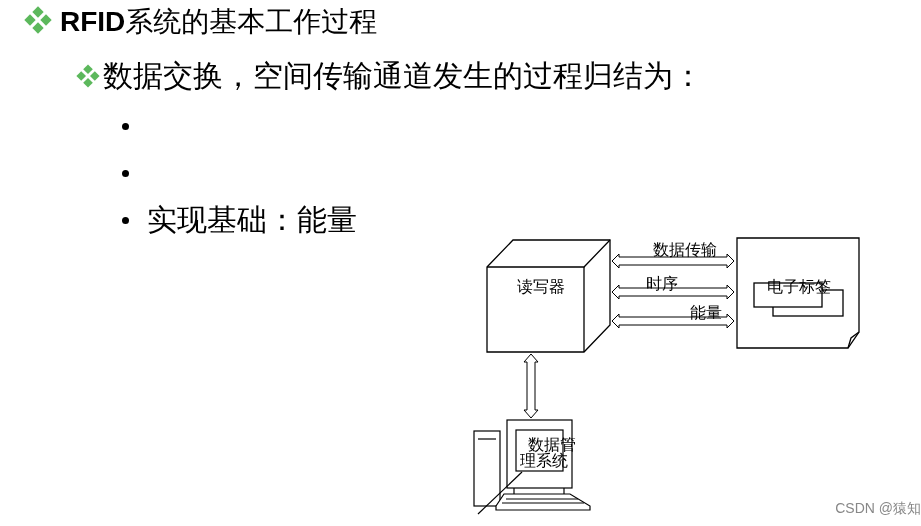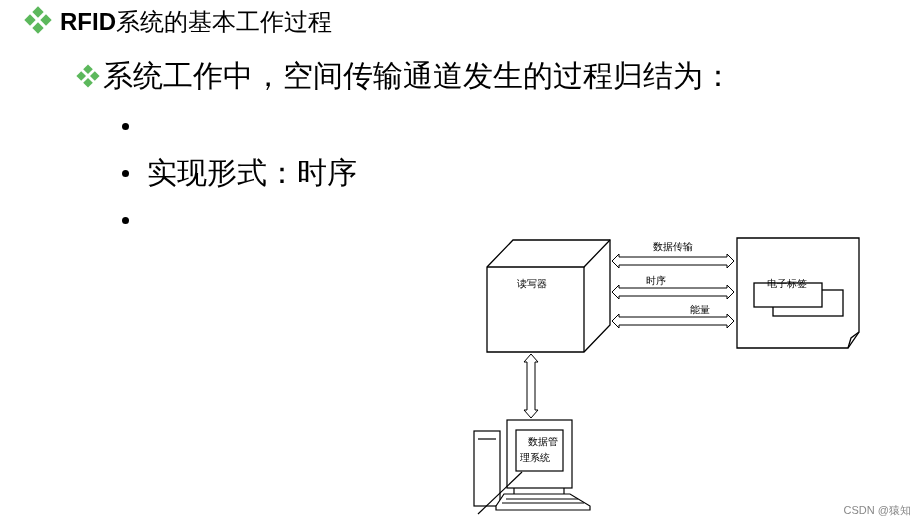--- a/index.html
+++ b/index.html
@@ -1,49 +1,49 @@
 <!DOCTYPE html>
 <html><head>
 <meta charset="utf-8">
 <style>
   html, body { margin:0; padding:0; }
   body { width:921px; height:526px; background:#ffffff; position:relative; overflow:hidden; font-family:"DejaVu Sans","Liberation Sans",sans-serif; color:#000; }
   .abs { position:absolute; }
   .diamond { position:absolute; width:24px; height:24px; }
   .diamond i { position:absolute; width:8px; height:8px; background:#5cb85c; transform:rotate(45deg); }
-  .title { left:60px; top:2px; font-size:24px; white-space:nowrap; line-height:40px; }
+  .title { left:60px; top:2px; font-size:28px; white-space:nowrap; line-height:40px; }
   .title .en { font-family:"Liberation Sans",sans-serif; font-weight:bold; }
   .sub { left:103px; top:56px; font-size:30px; white-space:nowrap; line-height:40px; font-family:"DejaVu Serif",serif; }
   .bullet { left:122px; font-size:30px; white-space:nowrap; line-height:40px; font-family:"DejaVu Serif",serif; }
   .bullet .dot { display:inline-block; width:7px; height:7px; border-radius:50%; background:#000; vertical-align:middle; margin-right:18px; position:relative; top:-2px; }
-  .lbl { font-family:Liberation Serif, serif; font-size:10px; white-space:nowrap; }
-  .watermark { right:10px; bottom:8px; font-size:11px; color:#888; font-family:"Liberation Sans",sans-serif;margin-top:40px; }
+  .lbl { font-family:Liberation Serif, serif; font-size:16px; white-space:nowrap; }
+  .watermark { right:0; bottom:8px; font-size:14px; color:#888; font-family:"Liberation Sans",sans-serif;margin-top:40px; }
 </style>
 </head>
 <body>
 
 <div class="diamond" style="left:26px;top:8px;">
   <i style="left:8px;top:0;"></i>
     <i style="left:0;top:8px;"></i>
     <i style="left:16px;top:8px;"></i>
     <i style="left:8px;top:16px;"></i>
 </div>
 <div class="abs title"><span class="en">RFID</span><span>系统的基本工作过程</span></div>
 
 <div class="diamond" style="left:76px;top:64px;transform:scale(0.85);">
   <i style="left:8px;top:0;"></i>
     <i style="left:0;top:8px;"></i>
     <i style="left:16px;top:8px;"></i>
     <i style="left:8px;top:16px;"></i>
 </div>
-<div class="abs sub">系统工作中，空间传输通道发生的过程归结为：</div>
+<div class="abs sub">数据交换，空间传输通道发生的过程归结为：</div>
 
 <div class="abs bullet" style="top:106px;"><span class="dot"></span></div>
-<div class="abs bullet" style="top:153px;"><span class="dot"></span><span>实现形式：时序</span></div>
-<div class="abs bullet" style="top:200px;"><span class="dot"></span></div>
+<div class="abs bullet" style="top:153px;"><span class="dot"></span></div>
+<div class="abs bullet" style="top:200px;"><span class="dot"></span><span>实现基础：能量</span></div>
 
 <svg class="abs" style="left:0;top:0;" width="921" height="526">
   <g stroke="#000" stroke-width="1.3" fill="#fff">
 
     <polygon points="487,267 513,240 610,240 610,325 584,352 487,352" fill="#fff"></polygon>
     <polyline points="487,267 584,267 610,240" fill="none"></polyline>
     <line x1="584" y1="267" x2="584" y2="352"></line>
 
     <path d="M737,238 L859,238 L859,332 L848,348 L737,348 Z"></path>
     <path d="M848,348 L851,338 L859,332" fill="none"></path>

